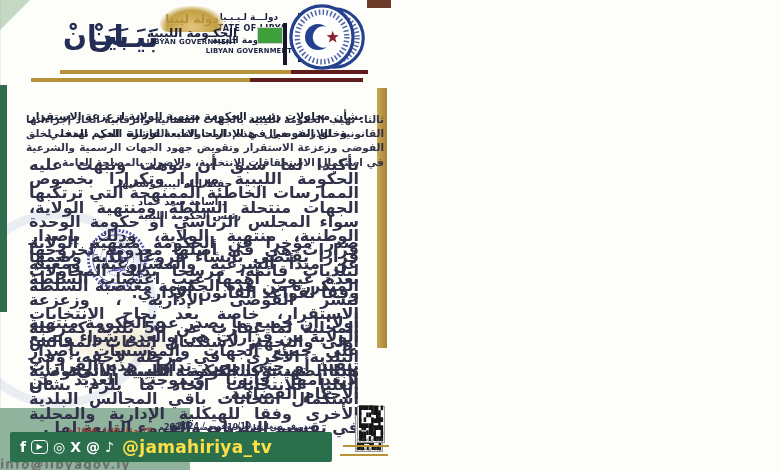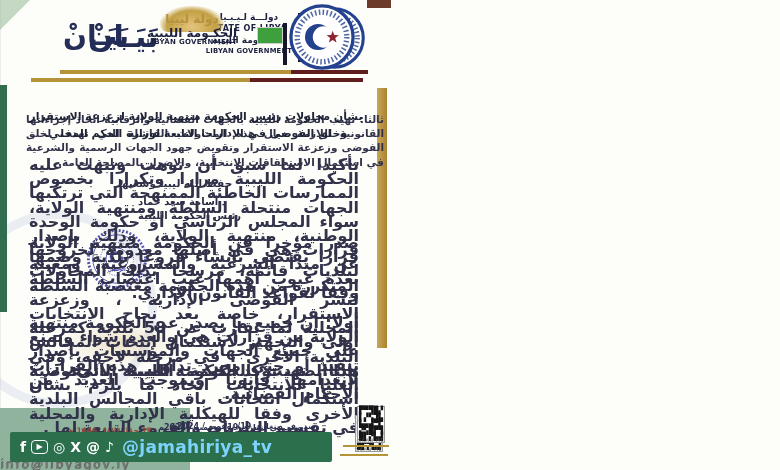--- a/index.html
+++ b/index.html
@@ -56,21 +56,21 @@
   .wwwrow{position:absolute;left:0;right:0;display:flex;align-items:center;justify-content:center;gap:7px;z-index:3;}
   .wwwrule{width:56px;height:2px;background:#b59338;}
   .wwwtext{font-size:8px;font-weight:bold;color:#2c3050;letter-spacing:1px;}
   .email{position:absolute;left:0;right:0;text-align:left;font-size:12px;letter-spacing:2px;color:#6a6a6a;z-index:3;}
 
   .sage{position:absolute;left:0;top:408px;width:190px;height:62px;background:#8fb39c;z-index:2;}
   .banner{position:absolute;left:10px;top:432px;width:322px;height:30px;background:#2b6f4d;border-radius:2px;
           display:flex;align-items:center;gap:5px;padding:0 10px;box-sizing:border-box;direction:ltr;z-index:6;}
   .sicon{color:#fff;font-weight:bold;font-size:14px;line-height:1;display:inline-flex;align-items:center;justify-content:center;}
   .sicon.boxed{border:1.5px solid #fff;border-radius:4px;font-size:8px;width:15px;height:12px;}
-  .handle{color:#7dd3fc;font-weight:bold;font-size:17px;letter-spacing:0.3px;margin-left:3px;}
+  .handle{color:#fde047;font-weight:bold;font-size:17px;letter-spacing:0.3px;margin-left:3px;}
 
   .stampwrap{position:absolute;z-index:3;opacity:0.9;}
   .stamp-label{position:absolute;font-size:5px;color:#4343a6;font-weight:bold;z-index:4;direction:rtl;}
 </style>
 </head>
 <body>
 
 <div class="stage">
 
   <section class="page" id="pageL">

